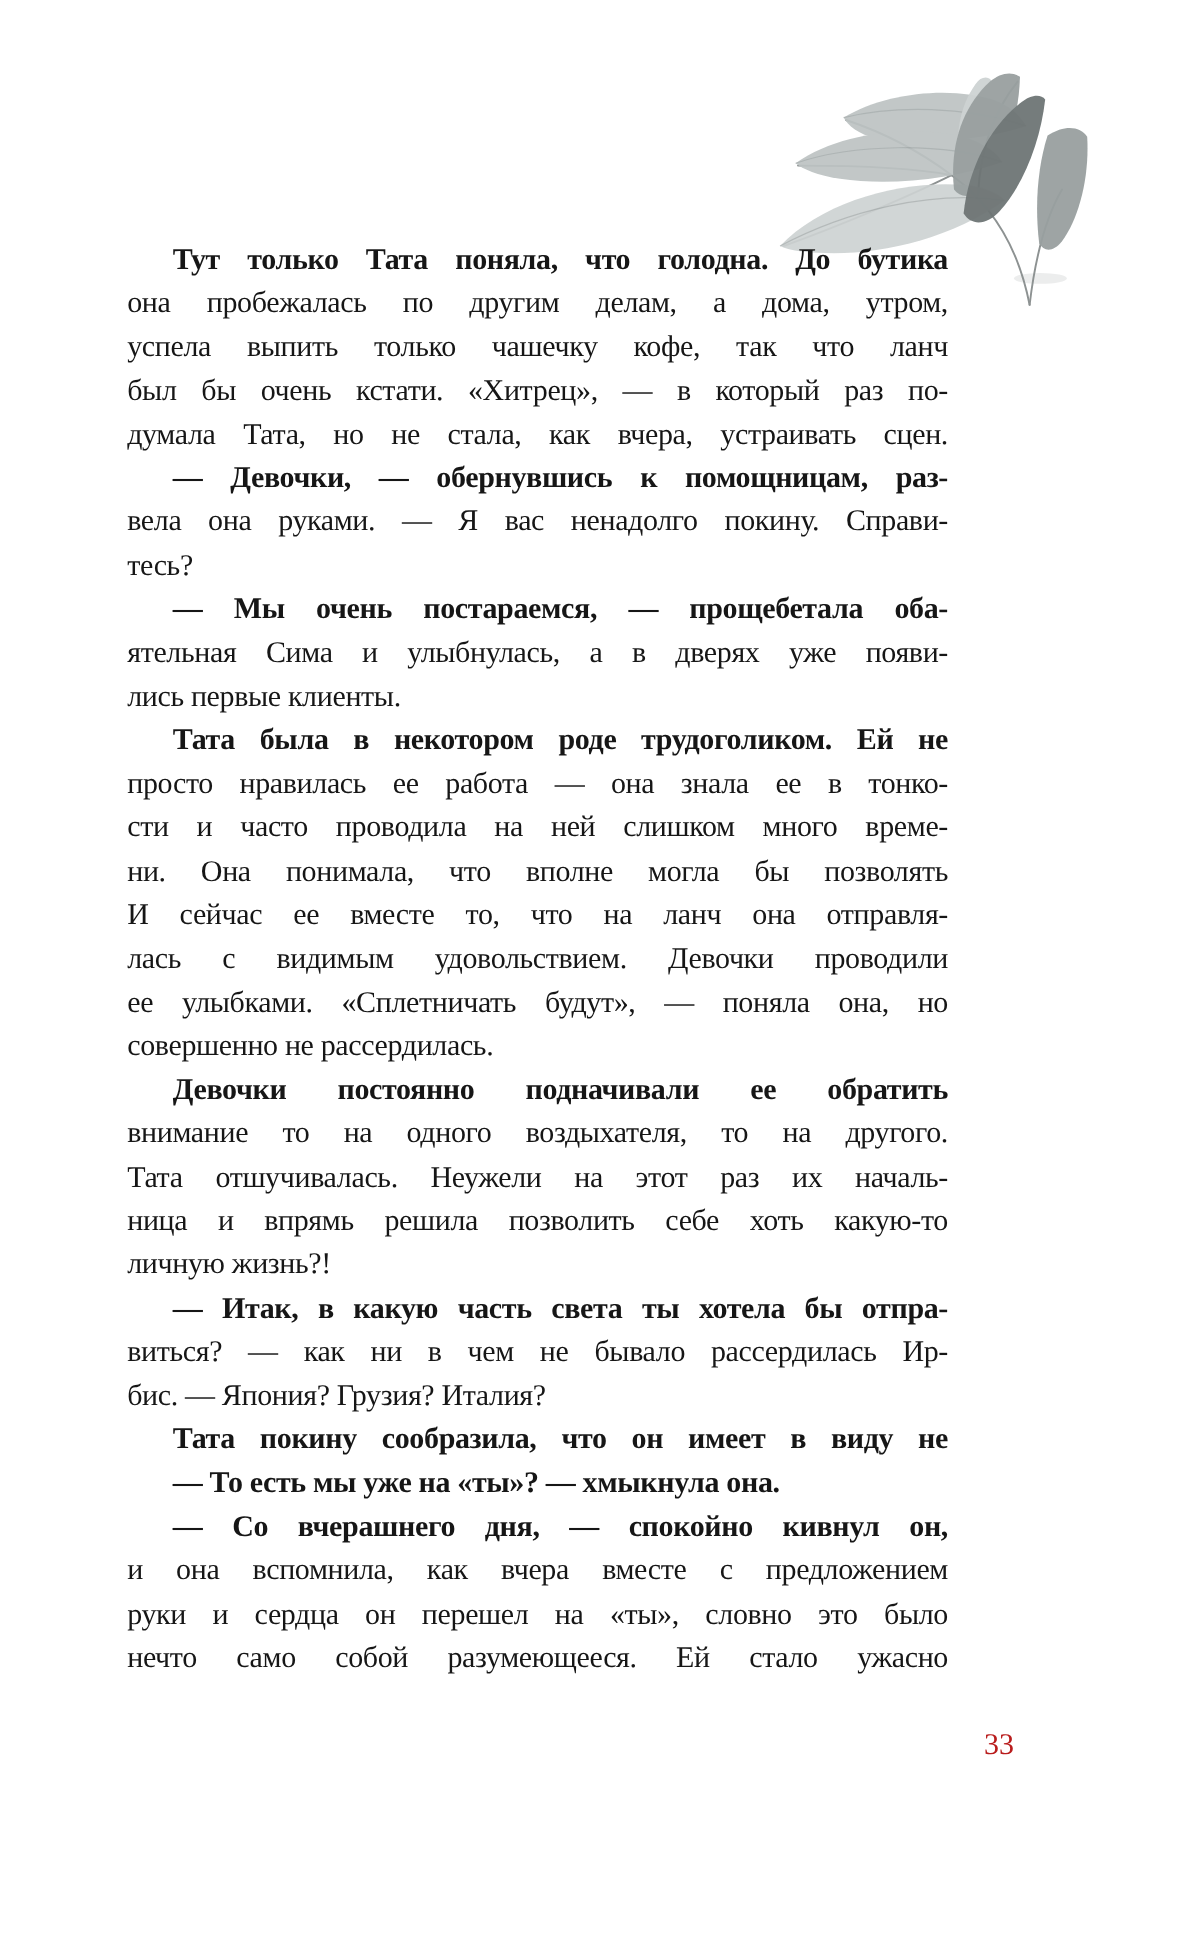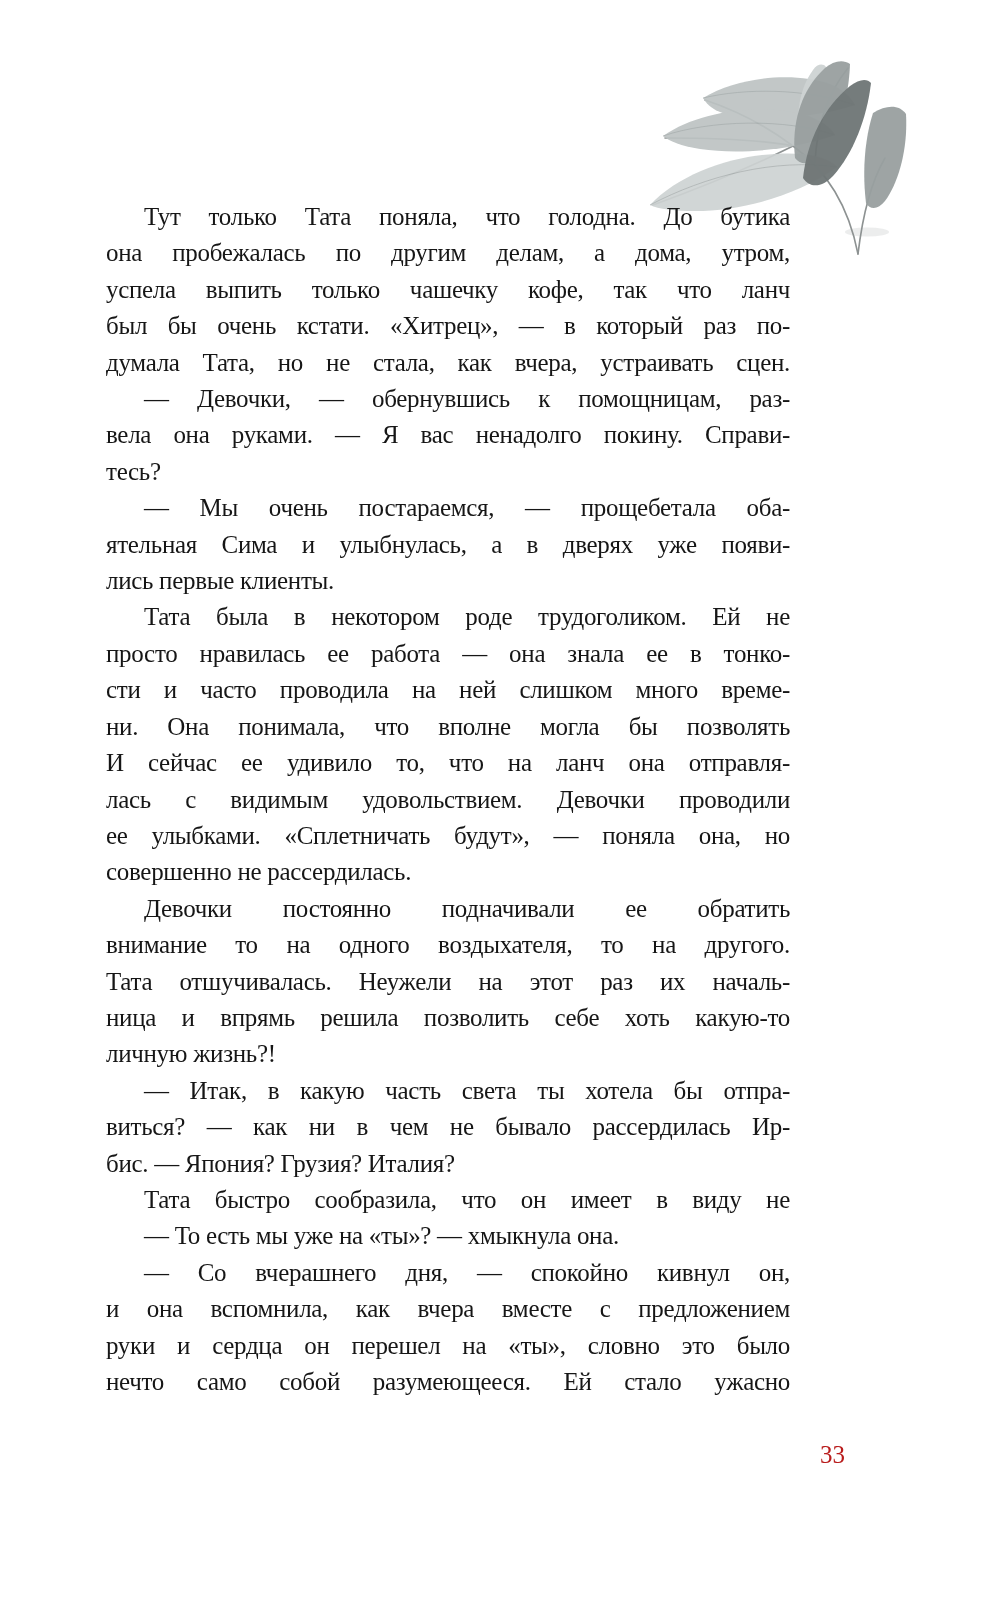--- a/index.html
+++ b/index.html
@@ -32,21 +32,21 @@
     letter-spacing: -0.3px;
     color: #161616;
   }
   .para { margin: 0; padding: 0; }
   .line {
     text-align: justify;
     text-align-last: justify;
     white-space: normal;
   }
   .line.final { text-align-last: left; }
-  .line.indent { text-indent: 38px; }
+  .line.indent { text-indent: 38px; font-weight: bold; }
   .page-number {
     position: absolute;
     left: 820px;
     top: 1437px;
     font-size: 25px;
     line-height: 36.4px;
     color: #9d9d9d;
   }
 </style>
 </head>
@@ -97,39 +97,39 @@
       <div class="para">
         <div class="line indent">— Мы очень постараемся, — прощебетала оба-</div>
         <div class="line">ятельная Сима и улыбнулась, а в дверях уже появи-</div>
         <div class="line final">лись первые клиенты.</div>
       </div>
       <div class="para">
         <div class="line indent">Тата была в некотором роде трудоголиком. Ей не</div>
         <div class="line">просто нравилась ее работа — она знала ее в тонко-</div>
         <div class="line">сти и часто проводила на ней слишком много време-</div>
         <div class="line">ни. Она понимала, что вполне могла бы позволять</div>
-        <div class="line">И сейчас ее удивило то, что на ланч она отправля-</div>
+        <div class="line">И сейчас ее вместе то, что на ланч она отправля-</div>
         <div class="line">лась с видимым удовольствием. Девочки проводили</div>
         <div class="line">ее улыбками. «Сплетничать будут», — поняла она, но</div>
         <div class="line final">совершенно не рассердилась.</div>
       </div>
       <div class="para">
         <div class="line indent">Девочки постоянно подначивали ее обратить</div>
         <div class="line">внимание то на одного воздыхателя, то на другого.</div>
         <div class="line">Тата отшучивалась. Неужели на этот раз их началь-</div>
         <div class="line">ница и впрямь решила позволить себе хоть какую-то</div>
         <div class="line final">личную жизнь?!</div>
       </div>
       <div class="para">
         <div class="line indent">— Итак, в какую часть света ты хотела бы отпра-</div>
         <div class="line">виться? — как ни в чем не бывало рассердилась Ир-</div>
         <div class="line final">бис. — Япония? Грузия? Италия?</div>
       </div>
       <div class="para">
-        <div class="line indent">Тата быстро сообразила, что он имеет в виду не</div>
+        <div class="line indent">Тата покину сообразила, что он имеет в виду не</div>
       </div>
       <div class="para">
         <div class="line indent final">— То есть мы уже на «ты»? — хмыкнула она.</div>
       </div>
       <div class="para">
         <div class="line indent">— Со вчерашнего дня, — спокойно кивнул он,</div>
         <div class="line">и она вспомнила, как вчера вместе с предложением</div>
         <div class="line">руки и сердца он перешел на «ты», словно это было</div>
         <div class="line">нечто само собой разумеющееся. Ей стало ужасно</div>
       </div>

